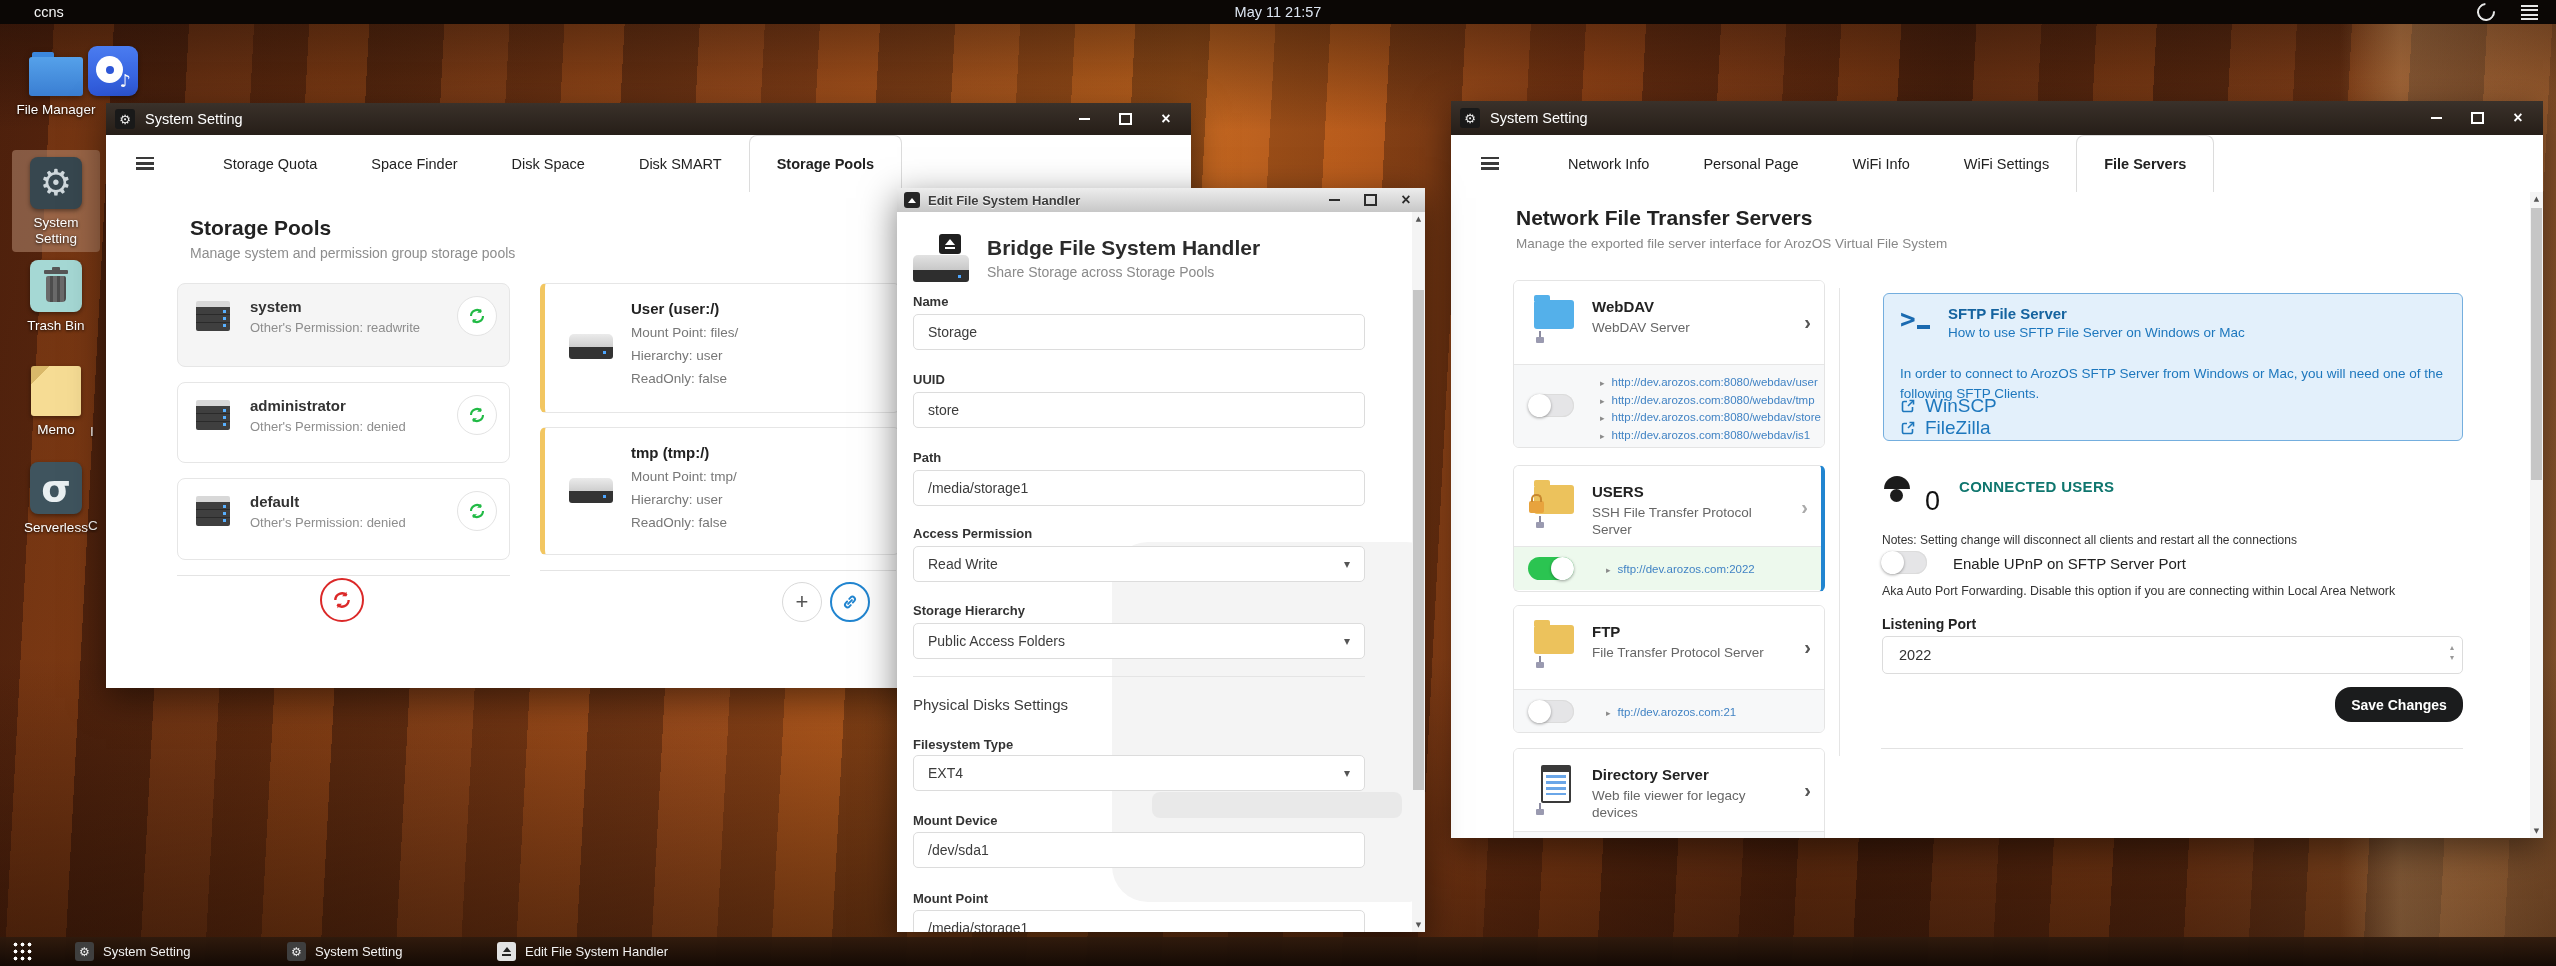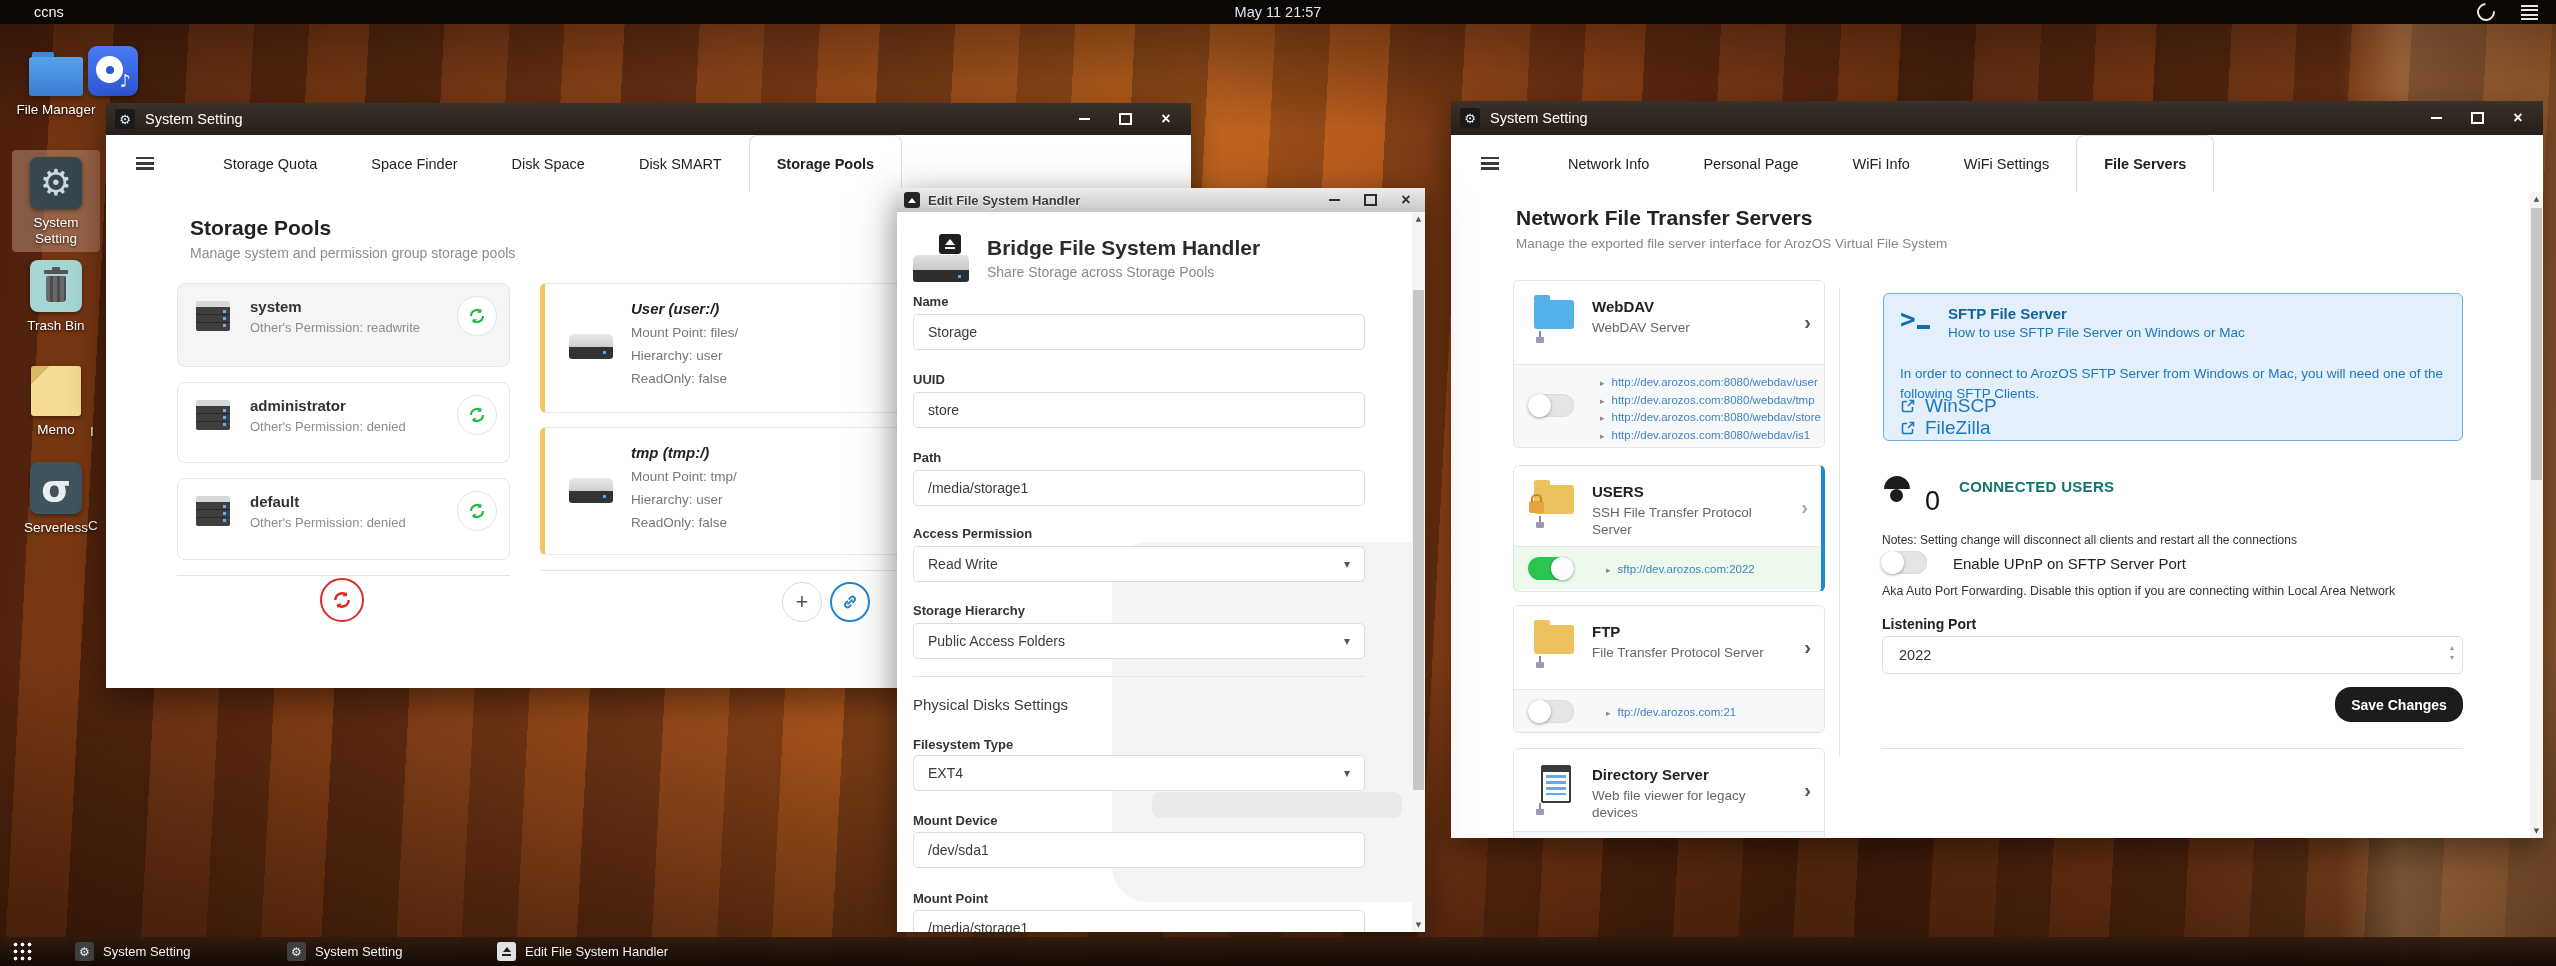--- a/index.html
+++ b/index.html
@@ -96,21 +96,21 @@
   .pool-title{position:absolute;left:72px;top:14px;font-size:15px;font-weight:bold;color:#333;}
   .pool-sub{position:absolute;left:72px;top:36px;font-size:13px;color:#8d8d8d;}
   .sync-btn{position:absolute;right:12px;top:12px;width:38px;height:38px;border:1px solid #e3e3e3;border-radius:50%;background:#fff;
             display:flex;align-items:center;justify-content:center;color:#21ba45;}
   svg.sync{width:18px;height:18px;}
   .mount-card{position:absolute;left:434px;width:360px;background:#fff;border:1px solid #e6e6e6;border-left:5px solid #f2c661;border-radius:6px;box-sizing:border-box;}
   .drive{position:absolute;left:24px;top:50px;width:44px;height:25px;}
   .drive:before{content:"";position:absolute;top:0;left:0;right:0;height:13px;background:linear-gradient(#ebebeb,#cecece);border-radius:5px 5px 0 0;}
   .drive:after{content:"";position:absolute;bottom:0;left:0;right:0;height:12px;background:#333;border-radius:0 0 3px 3px;}
   .drive .dot{position:absolute;right:7px;bottom:5px;width:3px;height:3px;background:#4da6ff;z-index:2;}
-  .m-title{position:absolute;left:86px;top:16px;font-size:15px;font-weight:bold;color:#222;font-style:italic;}
+  .m-title{position:absolute;left:86px;top:16px;font-size:15px;font-weight:bold;color:#222;}
   .m-line{position:absolute;left:86px;font-size:13.5px;color:#777;}
   .circle-btn{position:absolute;border-radius:50%;display:flex;align-items:center;justify-content:center;background:#fff;box-sizing:border-box;}
   .btn-red{width:44px;height:44px;border:2px solid #db2828;color:#db2828;}
   .btn-red svg{width:20px;height:20px;}
   .btn-plus{width:40px;height:40px;border:1px solid #d9d9d9;color:#555;font-size:22px;}
   .btn-link{width:40px;height:40px;border:2px solid #2185d0;color:#2185d0;}
   .btn-link svg{width:18px;height:18px;}
 
   
   .w2c{position:absolute;top:24px;left:0;right:13px;bottom:0;background:#fff;overflow:hidden;}

